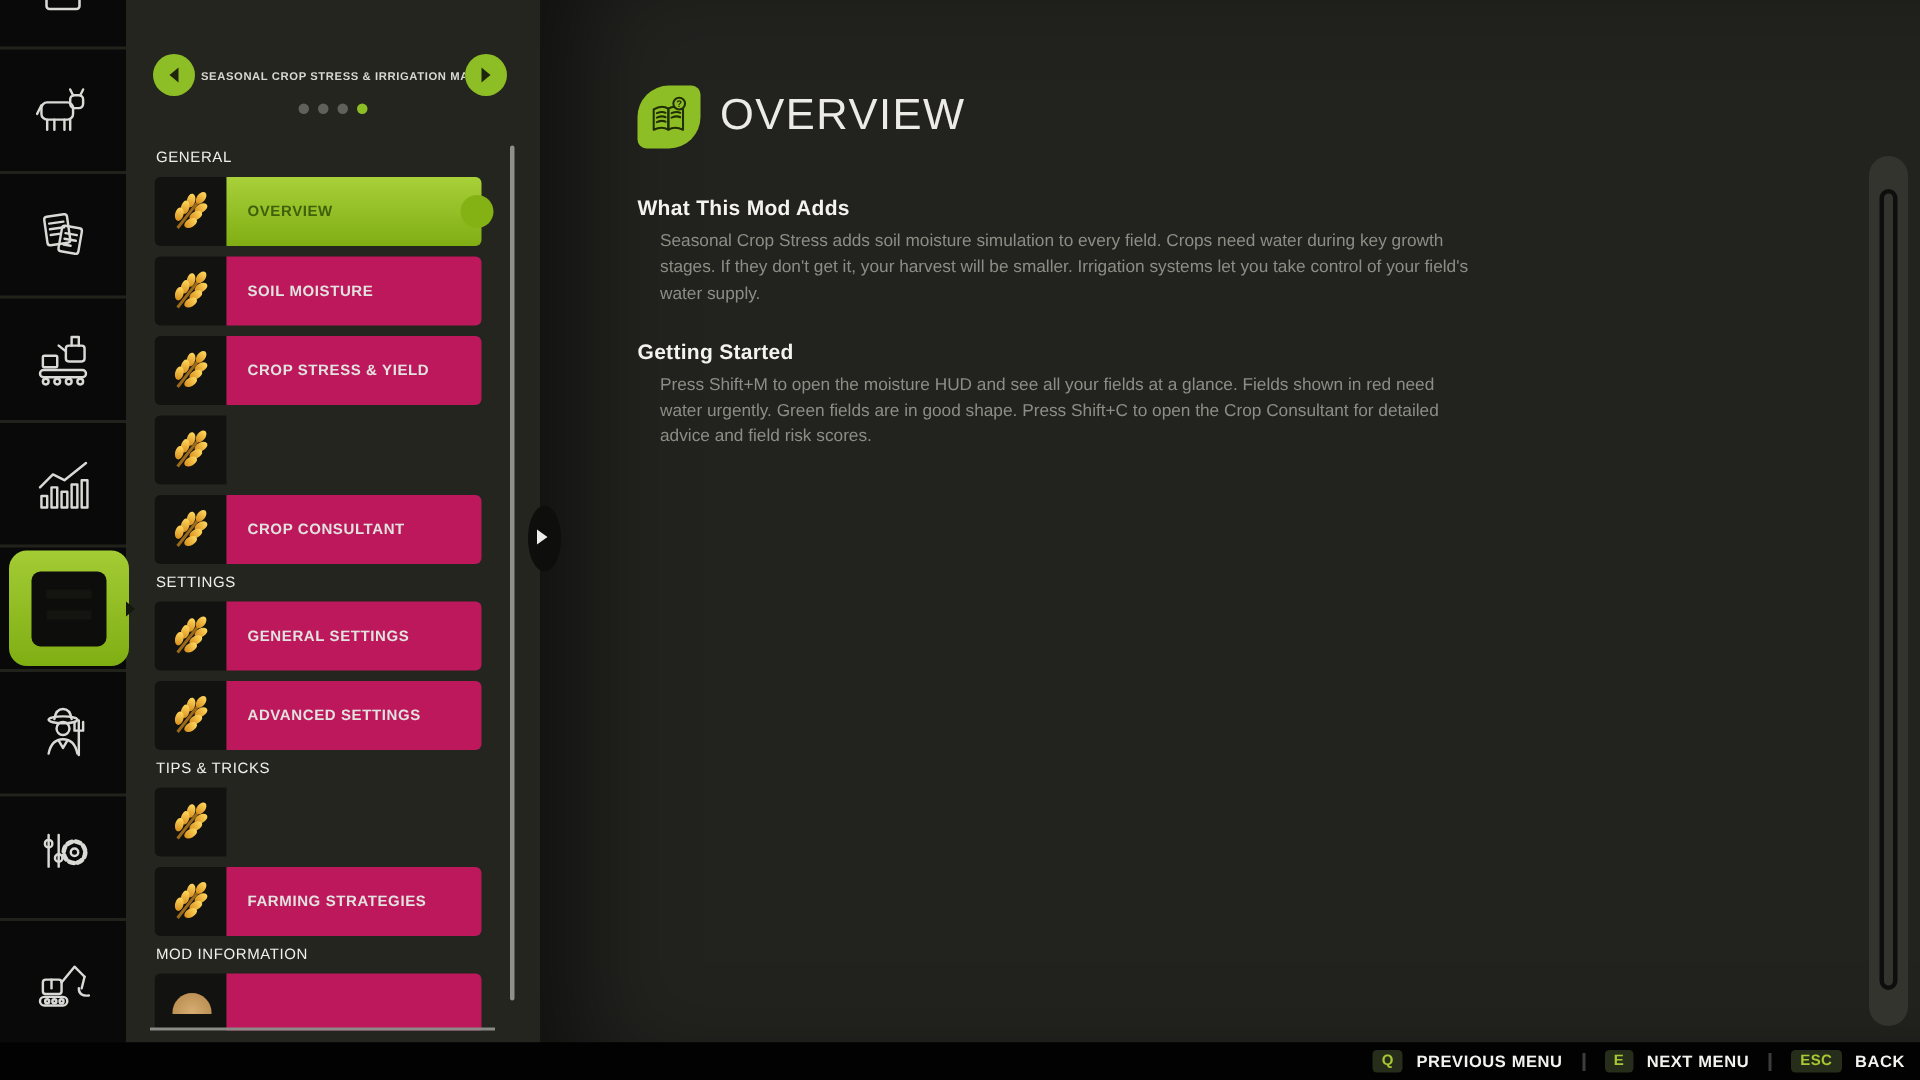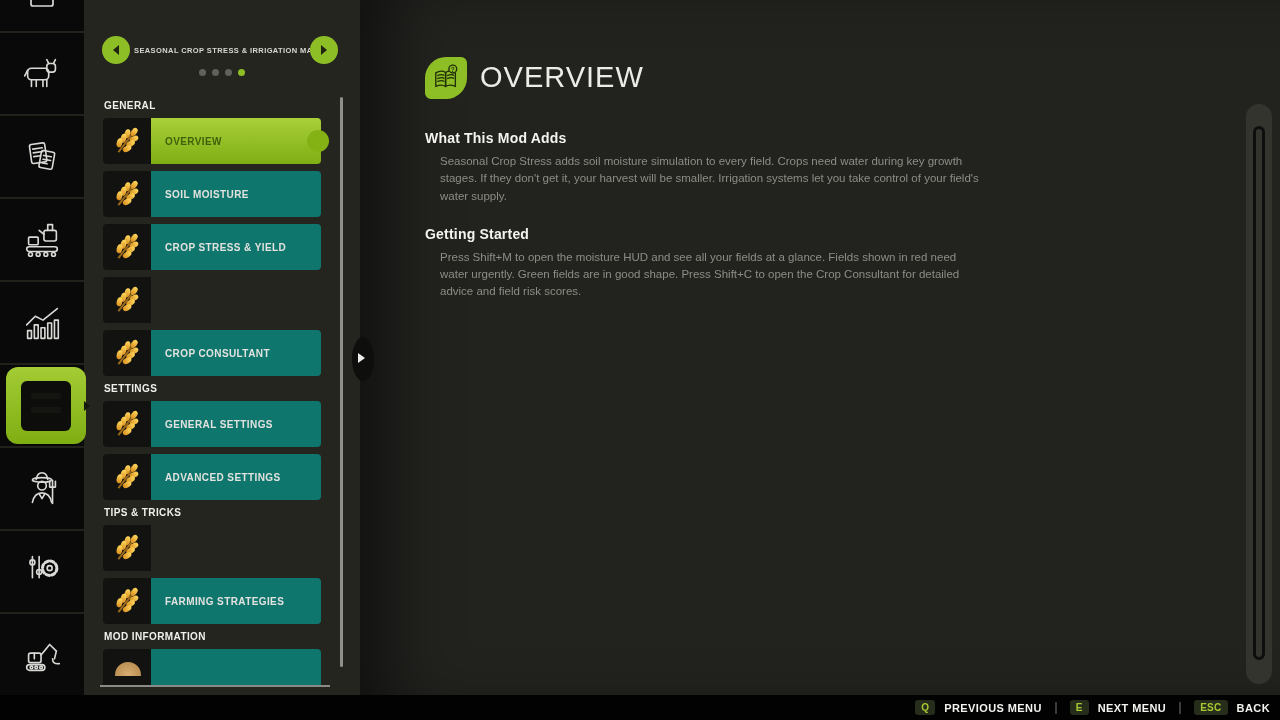--- a/index.html
+++ b/index.html
@@ -32,26 +32,26 @@
   .tri-left  { border-right:6px solid #1e2410; border-top:5px solid transparent; border-bottom:5px solid transparent; }
   .tri-right { border-left:6px solid #1e2410; border-top:5px solid transparent; border-bottom:5px solid transparent; }
   .carousel-title { position:absolute; left:50px; top:46px; width:176px; text-align:center;
               font-size:7.5px; font-weight:bold; letter-spacing:.4px; color:#d8d8d2;
               white-space:nowrap; overflow:hidden; }
   .dots { position:absolute; top:69px; left:50%; transform:translateX(-50%); display:flex; gap:6px; }
   .dot { width:7px; height:7px; border-radius:50%; background:#60615b; }
   .dot.active { background:#8ebe26; }
 
   .nav-list { position:absolute; left:19px; top:97px; width:230px; height:590px; overflow:hidden; }
-  .section-label { font-size:10px; font-weight:bold; color:#efefec; letter-spacing:.4px;
+  .section-label { font-size:10px; font-weight:normal; color:#efefec; letter-spacing:.4px;
               margin:3px 0 7px 1px; }
   .nav-item { display:flex; height:46px; margin-bottom:7px; width:218px; position:relative; }
   .nav-ico { width:48px; background:#121210; border-radius:4px 0 0 4px; flex:none;
               display:flex; align-items:center; justify-content:center; position:relative; overflow:hidden; }
-  .nav-label { flex:1; background:#0f766e; border-radius:0 4px 4px 0; display:flex; align-items:center;
+  .nav-label { flex:1; background:#be185d; border-radius:0 4px 4px 0; display:flex; align-items:center;
               padding-left:14px; font-size:10px; font-weight:bold; color:#e2e2de; letter-spacing:.4px;
               position:relative; }
   .nav-item.selected .nav-label { background:linear-gradient(180deg,#a9d039,#7fae13); color:#41600b; }
   .nav-item.selected .nav-label::before { content:""; position:absolute; right:-8px; top:50%;
               transform:translateY(-50%); width:22px; height:22px; border-radius:50%;
               background:#84b215; }
   .hat-partial { position:absolute; left:12px; top:13px; width:26px; height:14px;
               border-radius:13px 13px 0 0; background:radial-gradient(circle at 50% 90%, #d6ad72, #b3854a); }
   .list-end-line { position:absolute; left:16px; top:685px; width:230px; height:2px; background:#8a8a86; }
   .side-scrollbar { position:absolute; left:256px; top:97px; width:3px; height:570px;

